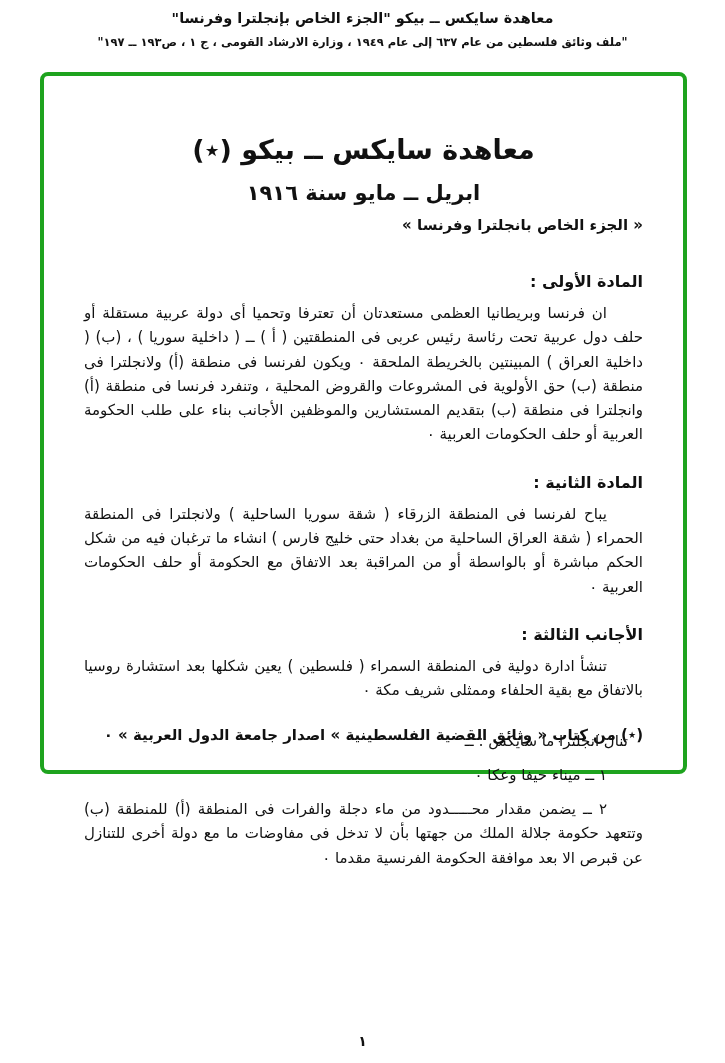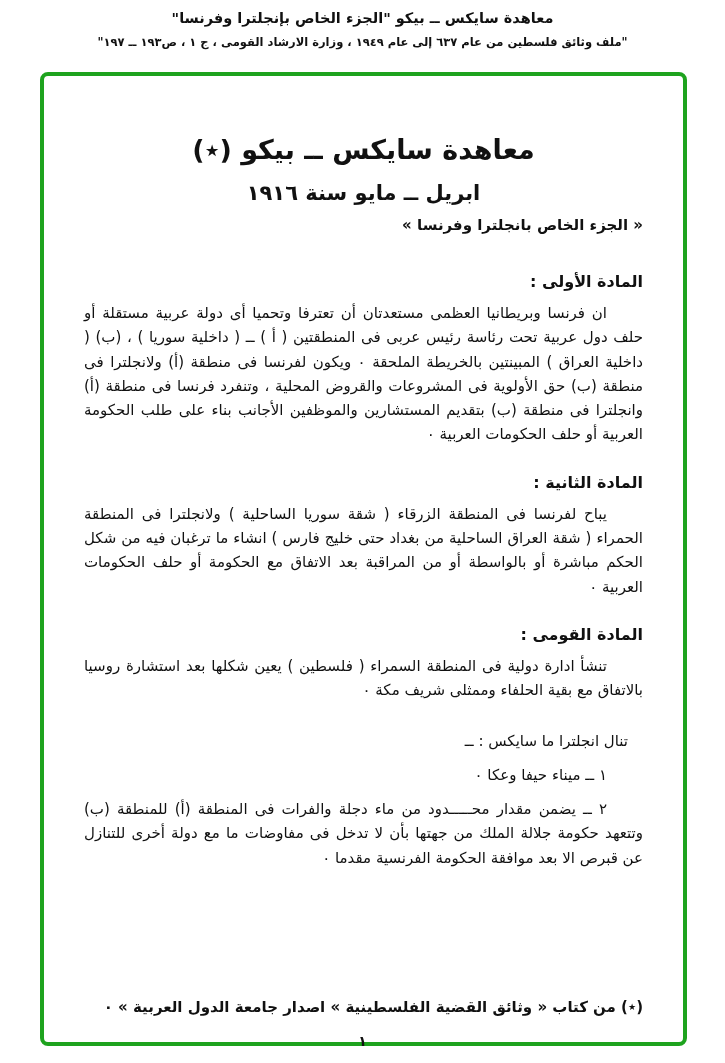--- a/index.html
+++ b/index.html
@@ -15,21 +15,21 @@
     overflow: hidden;
   }
   .header { text-align: center; padding-top: 10px; direction: rtl; }
   .header-line1 { font-weight: bold; font-size: 14.5px; letter-spacing: 0.2px; }
   .header-line2 { font-weight: bold; font-size: 11.5px; margin-top: 9px; }
   .frame {
     position: absolute;
     left: 40px;
     right: 38px;
     top: 72px;
-    height: 974px;
+    height: 702px;
     border: 4px solid #1ea31e;
     border-radius: 8px;
     background: #ffffff;
   }
   .content { padding: 58px 40px 0 40px; direction: rtl; }
   .doc-title { text-align: center; font-size: 27px; font-weight: bold; }
   .doc-date { text-align: center; font-size: 21px; font-weight: bold; margin-top: 16px; }
   .doc-subtitle { text-align: right; font-size: 15px; font-weight: bold; margin-top: 11px; }
   .article { margin-top: 26px; }
   .article.first { margin-top: 38px; }
@@ -84,21 +84,21 @@
         <div class="article-heading">المادة الأولى :</div>
         <p>ان فرنسا وبريطانيا العظمى مستعدتان أن تعترفا وتحميا أى دولة عربية مستقلة أو حلف دول عربية تحت رئاسة رئيس عربى فى المنطقتين ( أ ) ــ ( داخلية سوريا ) ، (ب) ( داخلية العراق ) المبينتين بالخريطة الملحقة ۰ ويكون لفرنسا فى منطقة (أ) ولانجلترا فى منطقة (ب) حق الأولوية فى المشروعات والقروض المحلية ، وتنفرد فرنسا فى منطقة (أ) وانجلترا فى منطقة (ب) بتقديم المستشارين والموظفين الأجانب بناء على طلب الحكومة العربية أو حلف الحكومات العربية ۰</p>
       </section>
 
       <section class="article">
         <div class="article-heading">المادة الثانية :</div>
         <p>يباح لفرنسا فى المنطقة الزرقاء ( شقة سوريا الساحلية ) ولانجلترا فى المنطقة الحمراء ( شقة العراق الساحلية من بغداد حتى خليج فارس ) انشاء ما ترغبان فيه من شكل الحكم مباشرة أو بالواسطة أو من المراقبة بعد الاتفاق مع الحكومة أو حلف الحكومات العربية ۰</p>
       </section>
 
       <section class="article">
-        <div class="article-heading">المادة القومى :</div>
+        <div class="article-heading">الأجانب الثالثة :</div>
         <p>تنشأ ادارة دولية فى المنطقة السمراء ( فلسطين ) يعين شكلها بعد استشارة روسيا بالاتفاق مع بقية الحلفاء وممثلى شريف مكة ۰</p>
       </section>
 
       <section class="article">
         <p class="intro">تنال انجلترا ما سايكس : ــ</p>
         <p class="list-item-short">١ ــ ميناء حيفا وعكا ۰</p>
         <p>٢ ــ يضمن مقدار محـــــدود من ماء دجلة والفرات فى المنطقة (أ) للمنطقة (ب) وتتعهد حكومة جلالة الملك من جهتها بأن لا تدخل فى مفاوضات ما مع دولة أخرى للتنازل عن قبرص الا بعد موافقة الحكومة الفرنسية مقدما ۰</p>
       </section>
 
     </div>

